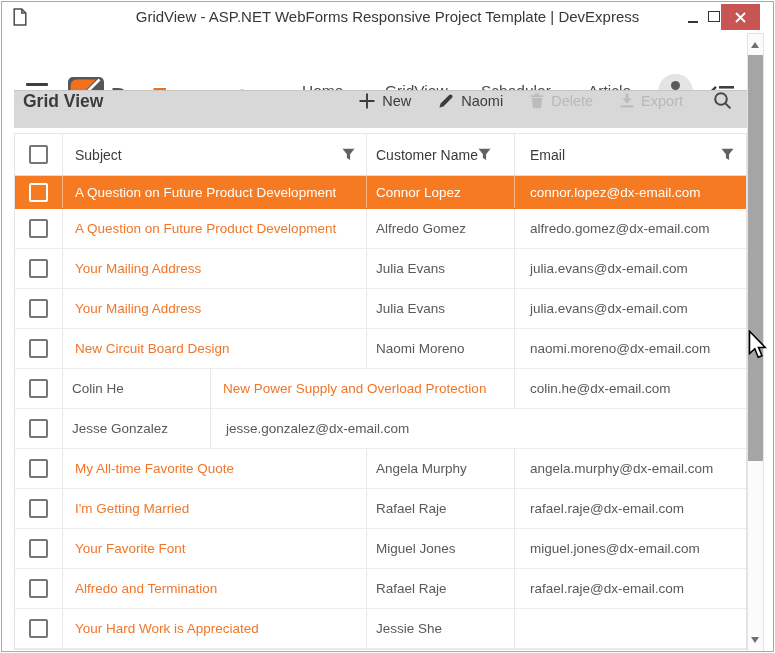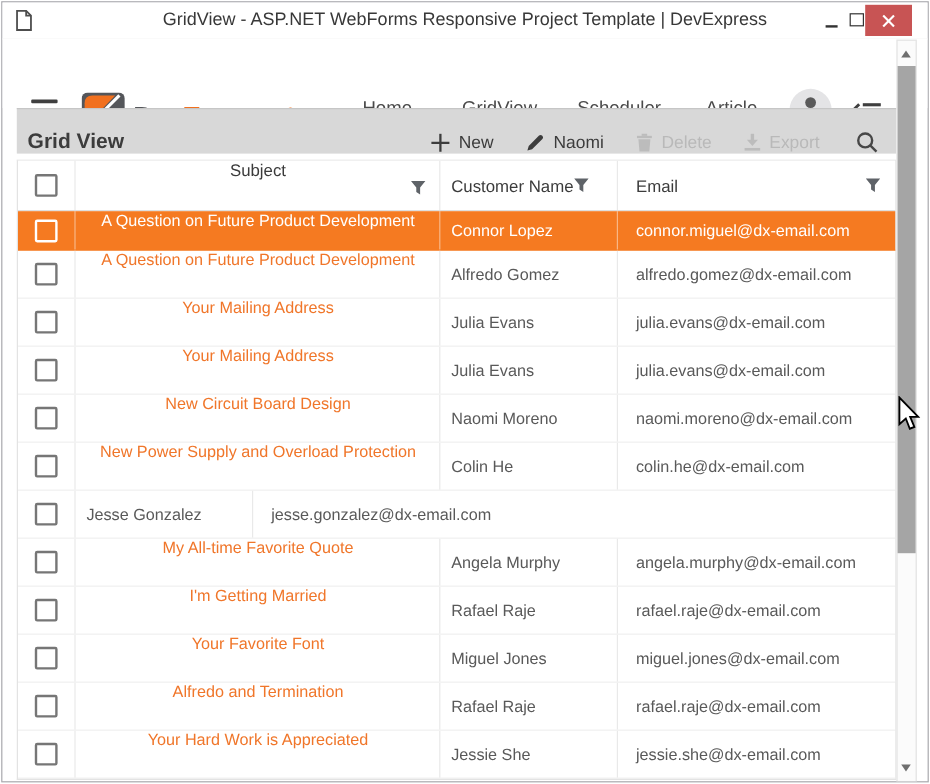--- a/index.html
+++ b/index.html
@@ -33,36 +33,36 @@
   #tab-home{left:300px;} #tab-gridview{left:383px;} #tab-scheduler{left:479px;} #tab-article{left:586px;}
   #tab-underline{position:absolute;left:365px;top:80px;width:97px;height:3px;background:#F1701E;}
   #avatar{position:absolute;left:656px;top:42px;width:35px;height:35px;border-radius:50%;
     background:#e4e4e6;cursor:pointer;overflow:hidden;}
   #avatar .head{position:absolute;left:13px;top:7px;width:9px;height:9px;border-radius:50%;background:#5a5a5a;}
   #avatar .body{position:absolute;left:8px;top:19px;width:19px;height:9px;border-radius:50% 50% 0 0/100% 100% 0 0;background:#5a5a5a;}
   #collapse-btn{position:absolute;left:708px;top:50px;width:26px;height:19px;cursor:pointer;}
 
   
   #toolbar{position:absolute;left:12px;top:88px;width:733px;height:38px;background:#D8D8D8;
-    border-top:1px solid #c6c6c6;box-sizing:border-box;display:flex;align-items:flex-end;}
+    border-top:1px solid #c6c6c6;box-sizing:border-box;display:flex;align-items:flex-start;}
   #toolbar-title{margin-left:9px;font-size:17.5px;font-weight:600;color:#3c3c3c;}
   #tb-buttons{margin-left:auto;display:flex;align-items:center;gap:27px;padding-right:15px;}
   .tb-btn{display:flex;align-items:center;gap:7px;font-size:14.5px;color:#3c3c3c;cursor:pointer;}
   .tb-btn.disabled{color:#b9b9b9;cursor:default;}
   #search-btn{display:flex;align-items:center;cursor:pointer;margin-left:3px;}
 
   
   #grid{position:absolute;left:12px;top:131px;width:733px;box-sizing:border-box;
     border:1px solid #e3e3e3;border-top-color:#e9e9e9;background:#fff;}
   .hrow{display:flex;height:42px;box-sizing:border-box;border-bottom:1px solid #dedede;background:#fff;}
   .row{display:flex;height:40px;box-sizing:border-box;border-bottom:1px solid #ededed;background:#fff;}
   .row.selected{height:33px;background:#F57A21;border-bottom:1px solid #F57A21;}
   .cell{display:flex;align-items:center;box-sizing:border-box;overflow:hidden;white-space:nowrap;}
   .c-check{width:48px;justify-content:center;border-right:1px solid #e9e9e9;}
-  .c-subject{width:304px;padding-left:12px;padding-right:11px;border-right:1px solid #e9e9e9;flex-direction:column;}
+  .c-subject{width:304px;padding-left:12px;padding-right:11px;border-right:1px solid #e9e9e9;}
   .c-name{width:148px;padding-left:9px;padding-right:25px;border-right:1px solid #e9e9e9;}
   .c-email{flex:1;padding-left:15px;padding-right:12px;}
   .row.selected .c-check,.row.selected .c-subject,.row.selected .c-name{border-right-color:rgba(255,255,255,0.45);}
   .hlabel{font-size:14px;color:#3b3b3b;}
   .funnel{margin-left:auto;display:flex;align-items:center;cursor:pointer;}
   .checkbox{width:15px;height:15px;border:2px solid #767676;border-radius:2px;background:#fff;cursor:pointer;}
   .row.selected .checkbox{border-color:#fff;background:transparent;}
   .subject-link{font-size:13.5px;color:#F0762A;text-decoration:none;cursor:pointer;}
   .row.selected .subject-link{color:#fff;}
   .c-name,.c-email{font-size:13.5px;color:#595959;}
@@ -208,21 +208,21 @@
     </div>
     <div id="grid-body">
   <div class="row selected">
     <div class="cell c-check">
       <span class="checkbox"></span>
     </div>
     <div class="cell c-subject">
       <a class="subject-link">A Question on Future Product Development</a>
     </div>
     <div class="cell c-name">Connor Lopez</div>
-    <div class="cell c-email">connor.miguel@dx-email.com</div>
+    <div class="cell c-email">connor.lopez@dx-email.com</div>
   </div>
 
   <div class="row">
     <div class="cell c-check">
       <span class="checkbox"></span>
     </div>
     <div class="cell c-subject">
       <a class="subject-link">A Question on Future Product Development</a>
     </div>
     <div class="cell c-name">Alfredo Gomez</div>
@@ -259,24 +259,24 @@
       <a class="subject-link">New Circuit Board Design</a>
     </div>
     <div class="cell c-name">Naomi Moreno</div>
     <div class="cell c-email">naomi.moreno@dx-email.com</div>
   </div>
 
   <div class="row">
     <div class="cell c-check">
       <span class="checkbox"></span>
     </div>
+    <div class="cell c-name">Colin He</div>
     <div class="cell c-subject">
       <a class="subject-link">New Power Supply and Overload Protection</a>
     </div>
-    <div class="cell c-name">Colin He</div>
     <div class="cell c-email">colin.he@dx-email.com</div>
   </div>
 
   <div class="row">
     <div class="cell c-check">
       <span class="checkbox"></span>
     </div>
     <div class="cell c-name">Jesse Gonzalez</div>
     <div class="cell c-email">jesse.gonzalez@dx-email.com</div>
   </div>
@@ -326,21 +326,20 @@
   </div>
 
   <div class="row">
     <div class="cell c-check">
       <span class="checkbox"></span>
     </div>
     <div class="cell c-subject">
       <a class="subject-link">Your Hard Work is Appreciated</a>
     </div>
     <div class="cell c-name">Jessie She</div>
-    <div class="cell c-email">jessie.she@dx-email.com</div>
   </div>
 </div>
   </div>
 
   <div id="scrollbar">
     <div id="sb-up"></div>
     <div id="sb-thumb"></div>
     <div id="sb-down"></div>
   </div>
 

